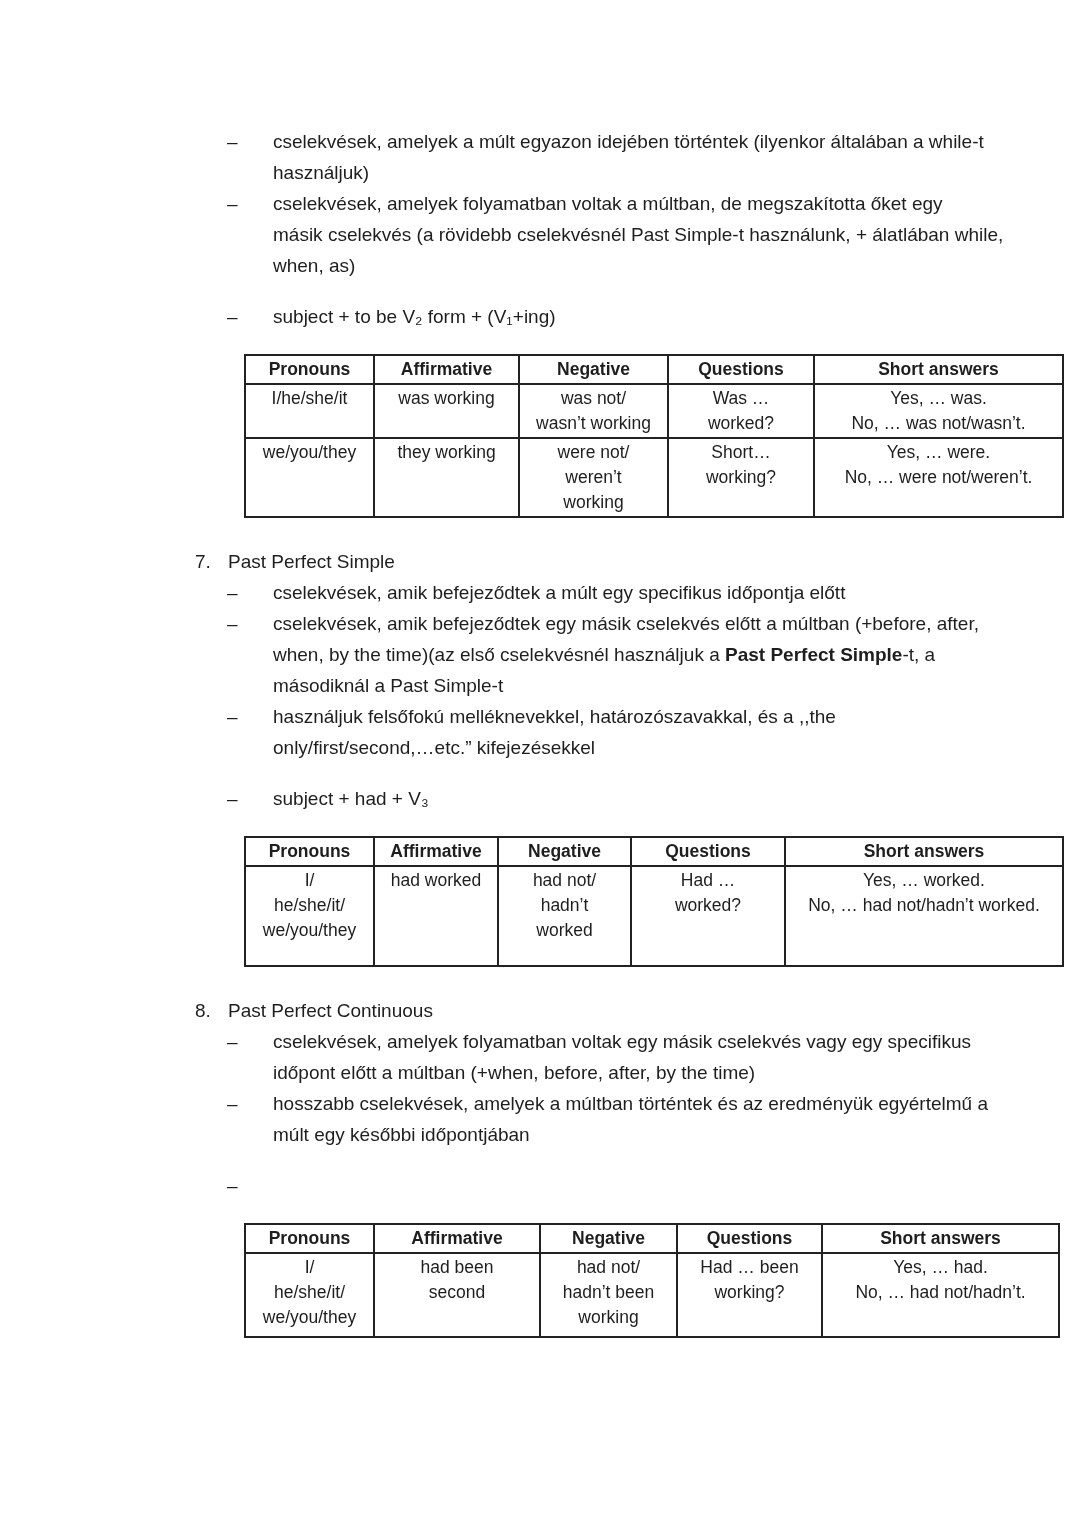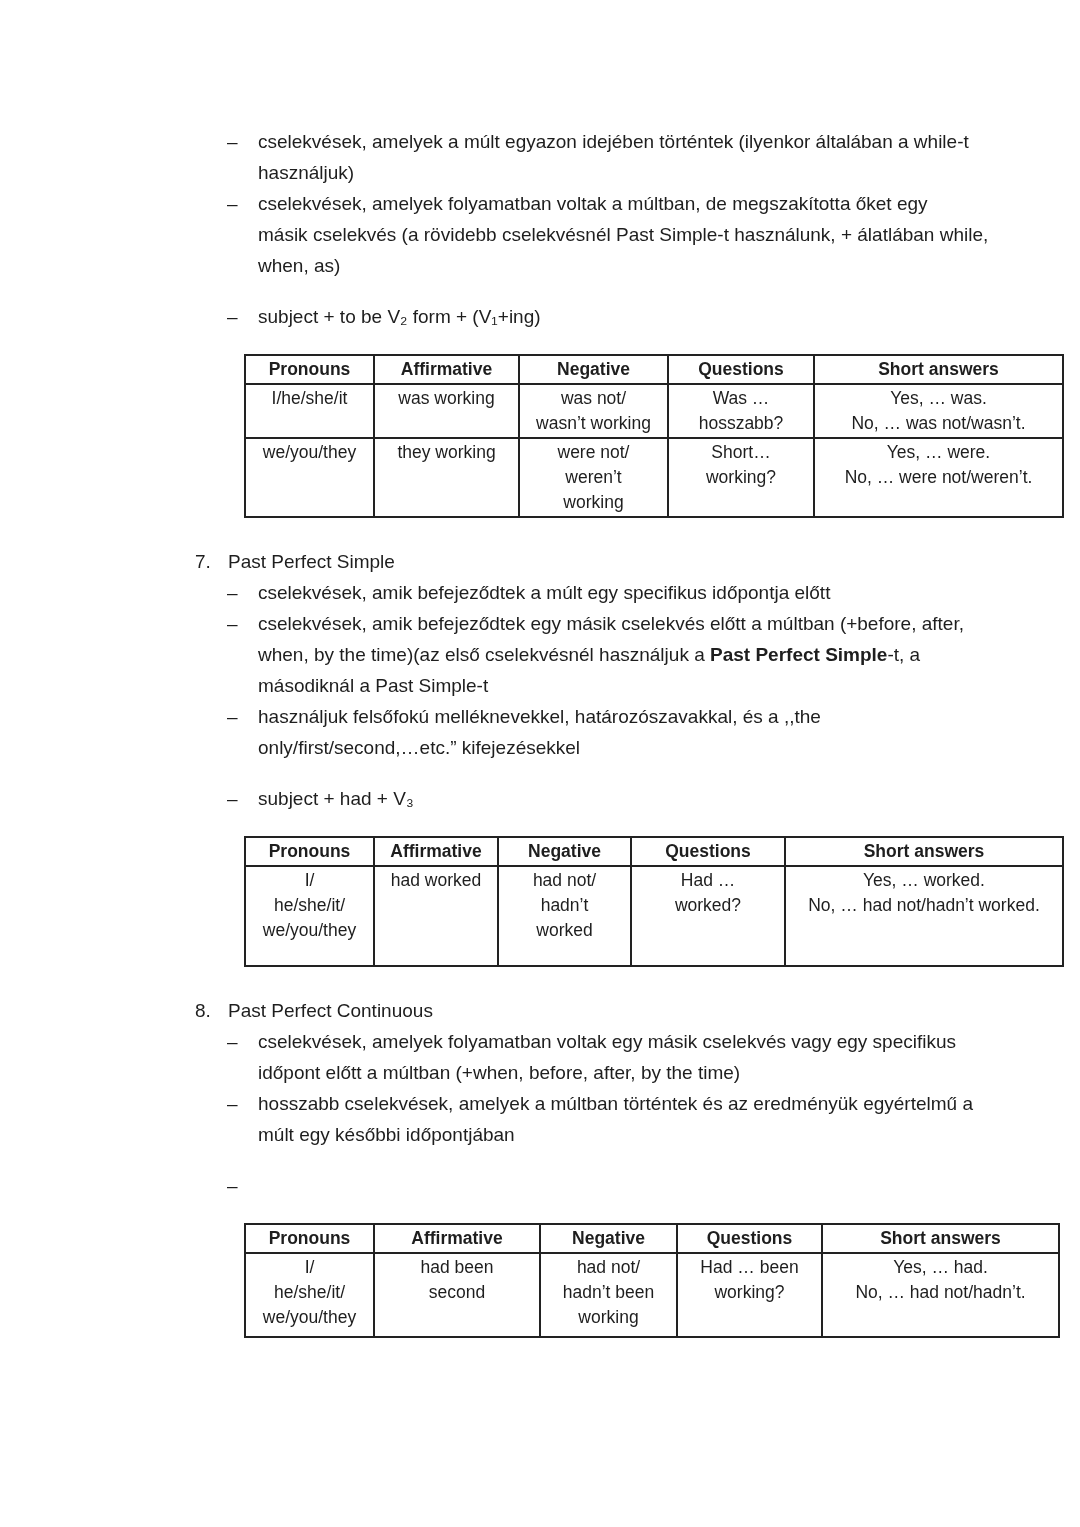--- a/index.html
+++ b/index.html
@@ -8,21 +8,21 @@
     width:1080px;height:1527px;
     background:#ffffff;
     color:#1e1e1e;
     font-family:"Liberation Sans","DejaVu Sans",sans-serif;
     box-sizing:border-box;
     padding-top:126px;
     overflow:hidden;
   }
   .bullet{display:flex;margin-left:227px;font-size:19px;line-height:31px;}
   .dash{width:31px;flex:0 0 31px;}
-  .btext{display:block;white-space:pre-line;}
+  .btext{display:block;white-space:pre-line;margin-left:15px;}
   .formula{margin-top:20px;}
   .section{margin-top:28px;}
   .shead{display:flex;margin-left:195px;font-size:19px;line-height:31px;}
   .snum{width:33px;flex:0 0 33px;}
   .bold{font-weight:bold;}
   table.gtable{
     border-collapse:collapse;
     table-layout:fixed;
     margin-left:244px;
     margin-top:22px;
@@ -82,21 +82,21 @@
         <th>Questions</th>
         <th>Short answers</th>
       </tr>
     </thead>
     <tbody>
       <tr class="r1">
         <td>I/he/she/it</td>
         <td>was working</td>
         <td>was not/
 wasn’t working</td>
-        <td>Was … hosszabb?</td>
+        <td>Was … worked?</td>
         <td>Yes, … was.
 No, … was not/wasn’t.</td>
       </tr>
       <tr class="r2">
         <td>we/you/they</td>
         <td>they working</td>
         <td>were not/
 weren’t working</td>
         <td>Short…working?</td>
         <td>Yes, … were.

